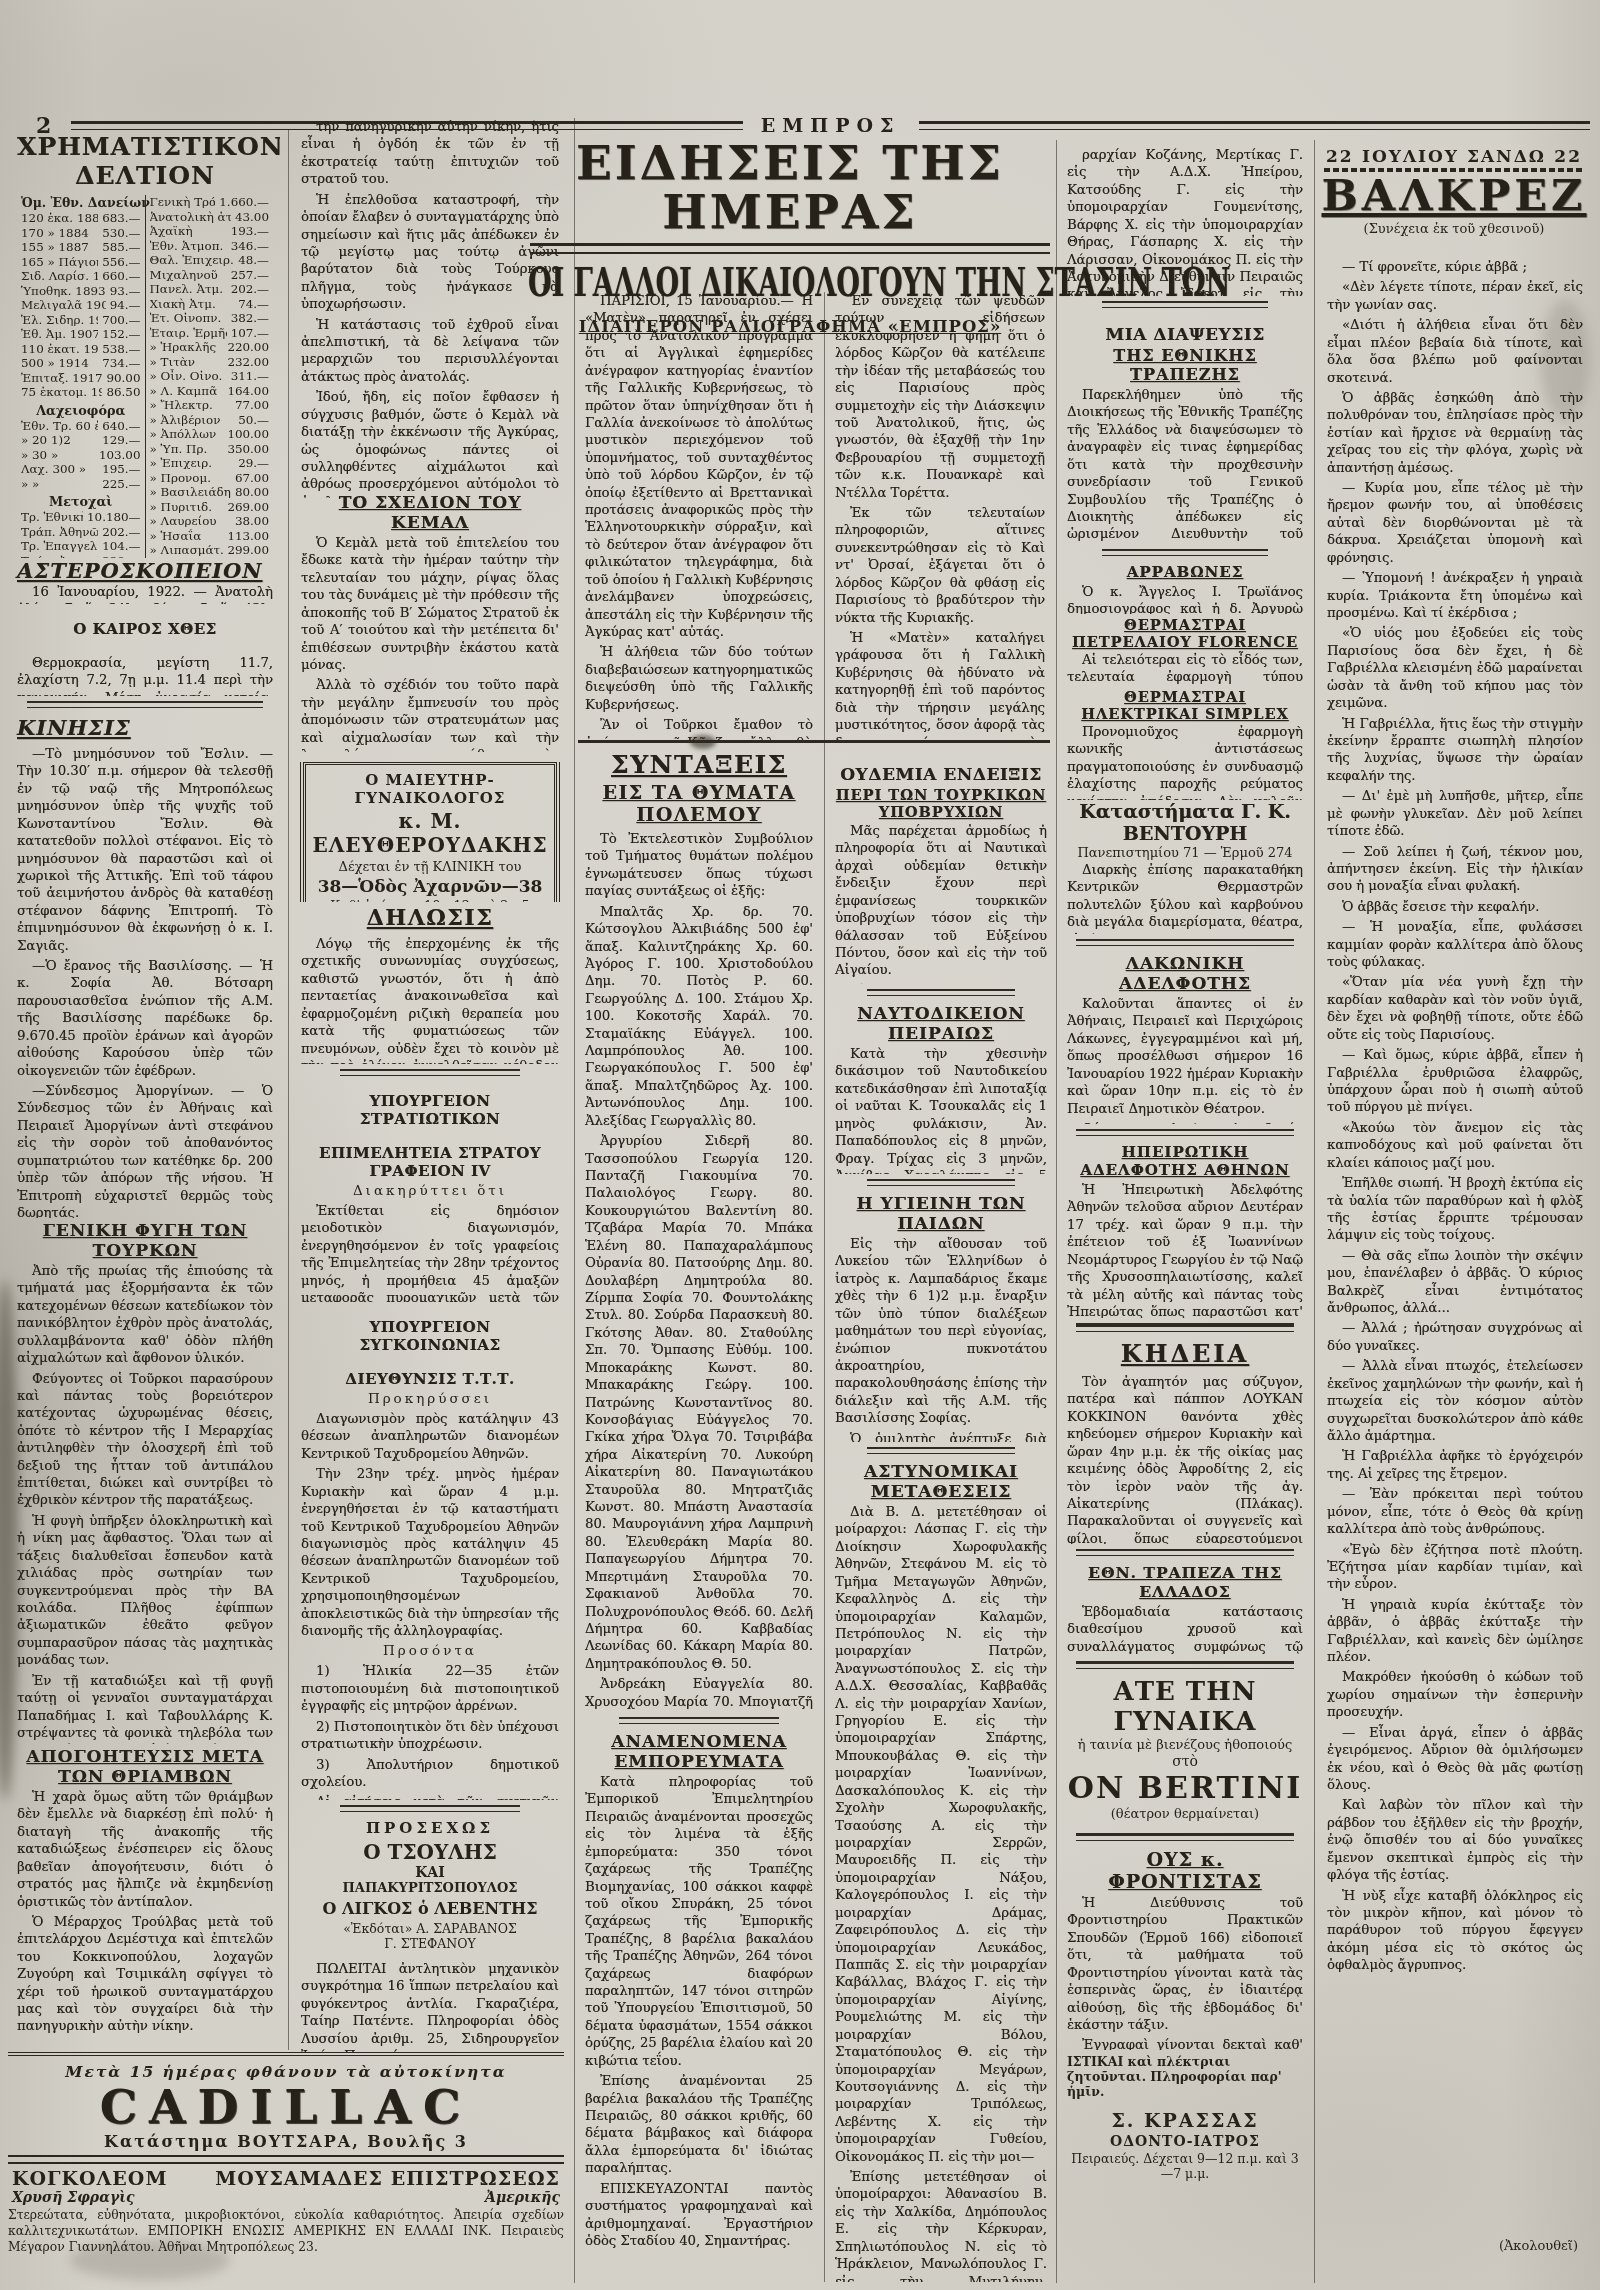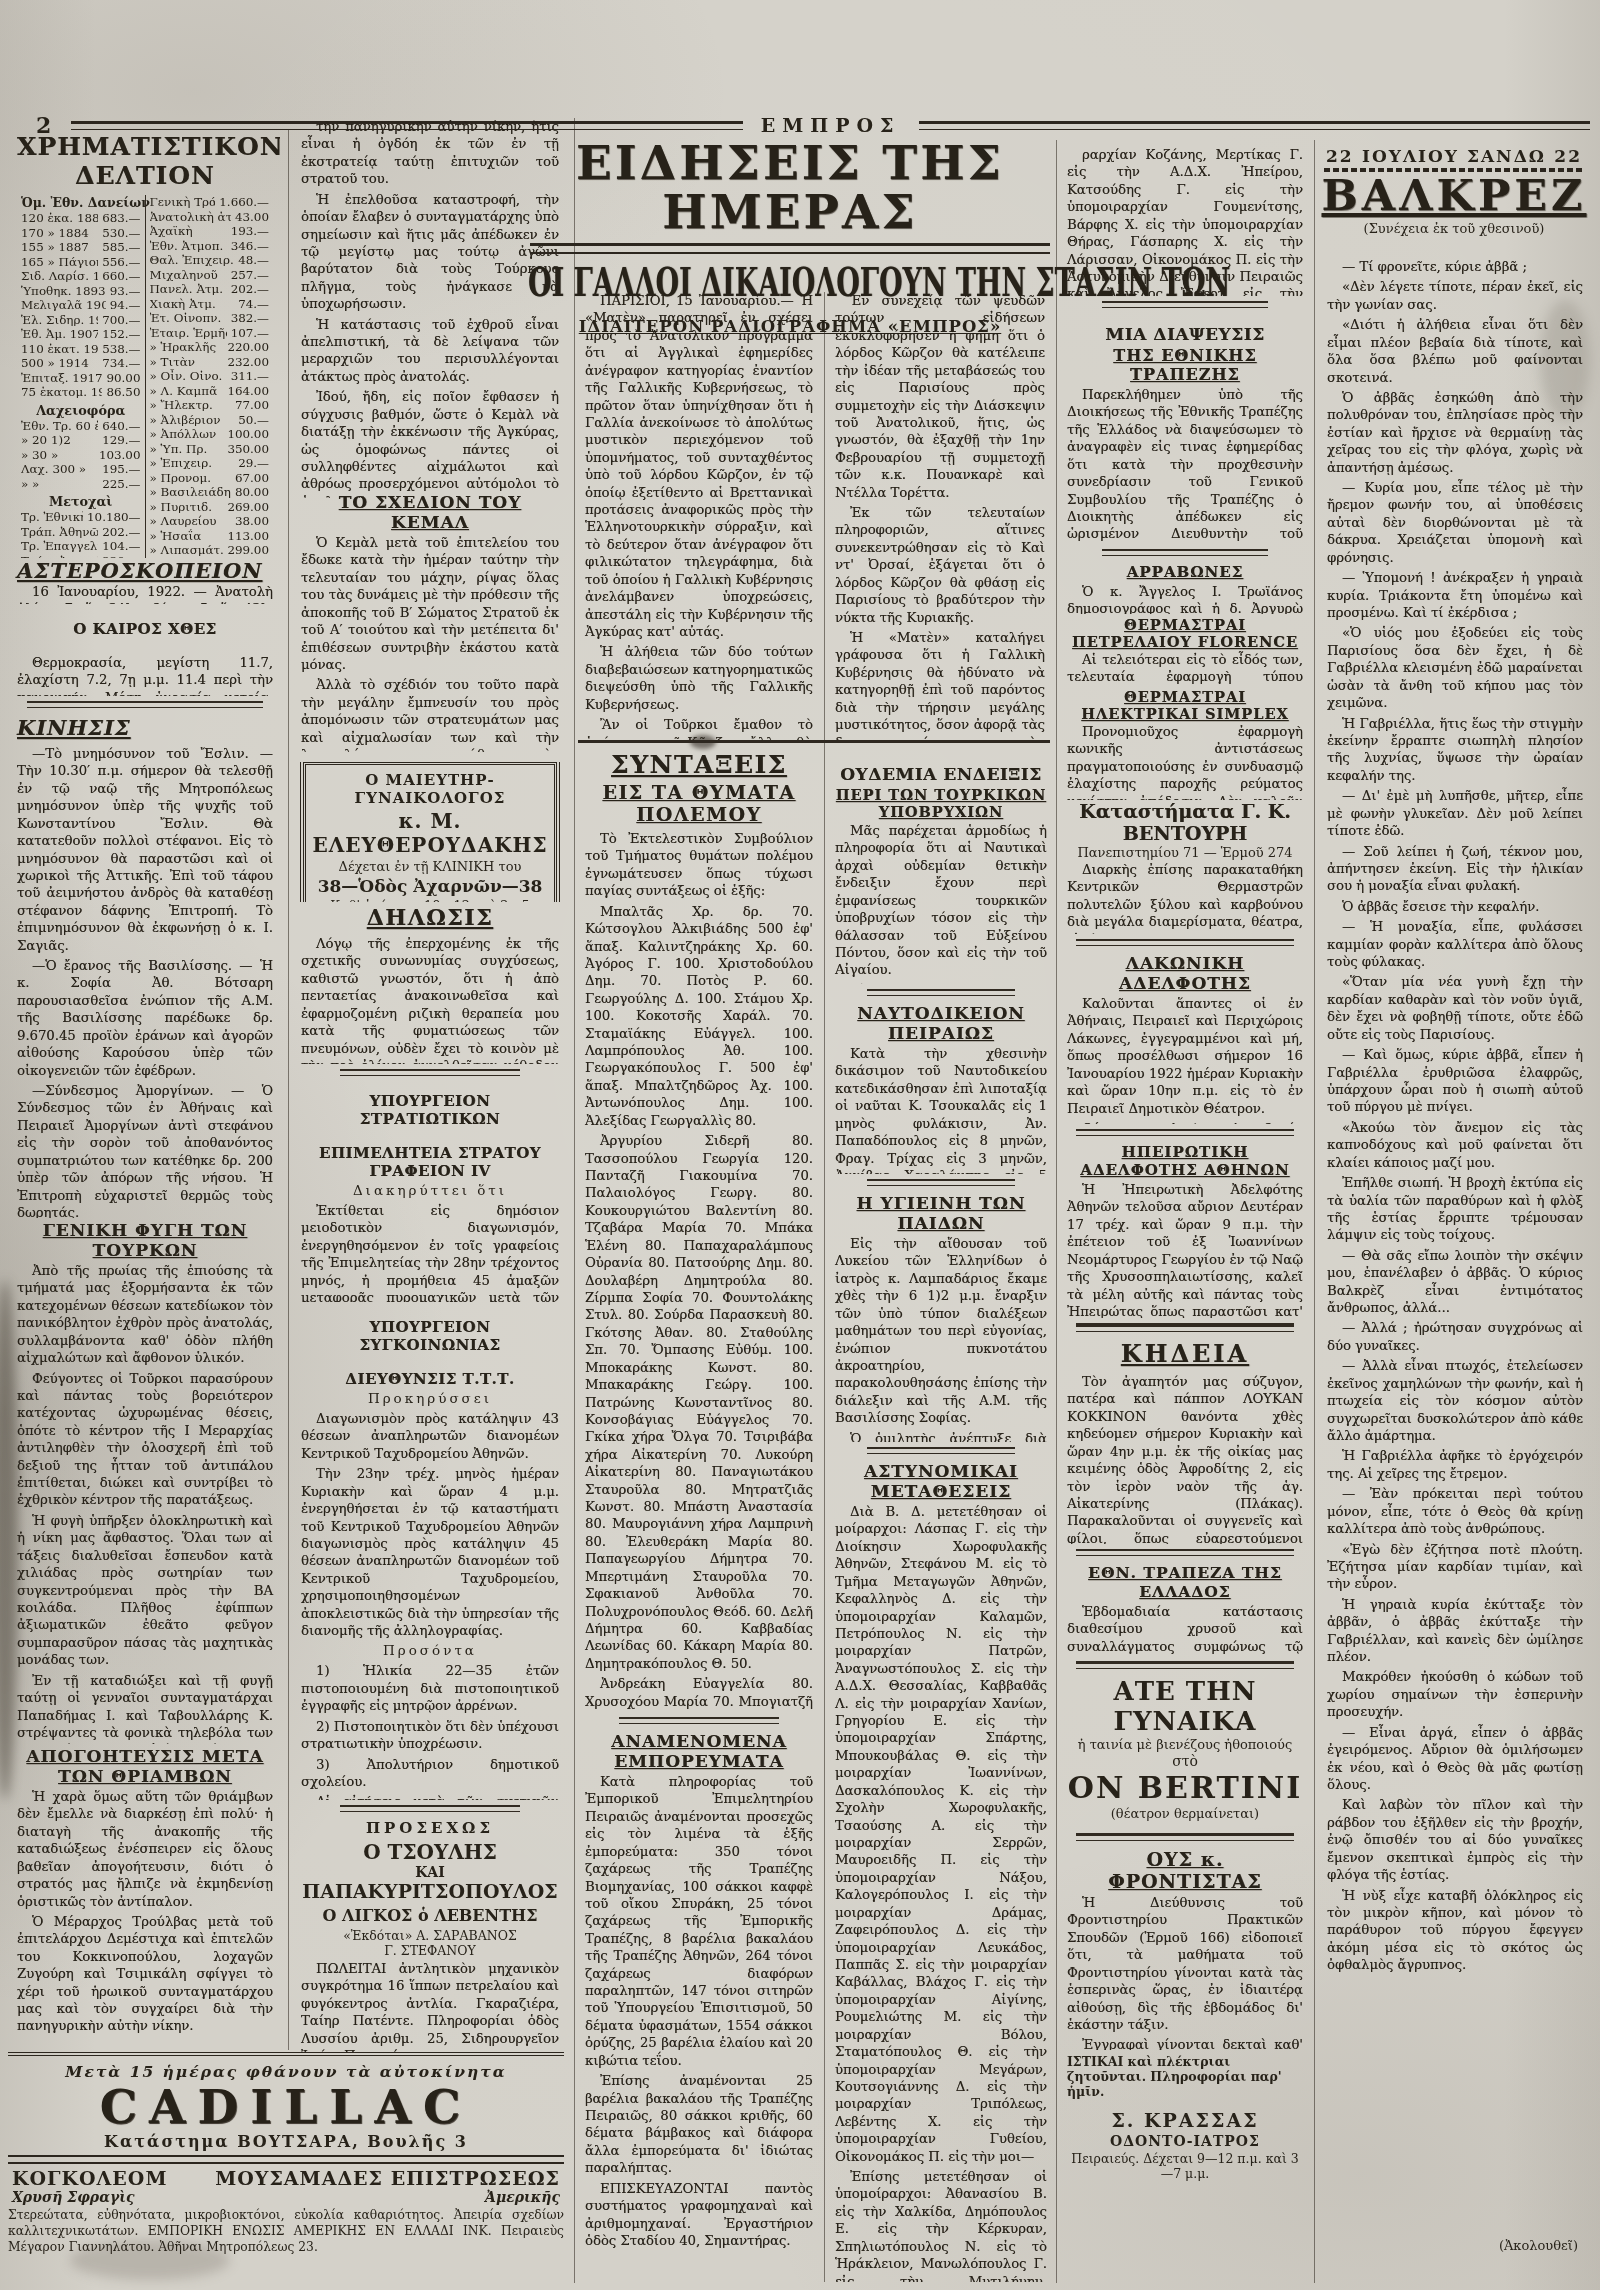--- a/index.html
+++ b/index.html
@@ -67,21 +67,21 @@
   .boxad{border:3px double #2c261e;outline:1px solid #2c261e;outline-offset:2px;padding:6px 4px;text-align:center;}
   .boxad .l1{font-weight:bold;font-size:15px;letter-spacing:1px;}
   .boxad .l2{font-weight:bold;font-size:20px;letter-spacing:1px;margin:2px 0;}
   .boxad .l3{font-size:13px;}
   .boxad .l4{font-weight:bold;font-size:17px;margin:2px 0;}
   .boxad .l5{font-size:13px;}
 
   .theater .t1{font-weight:bold;font-size:15px;letter-spacing:4px;text-align:center;margin:2px 0;}
   .theater .t2{font-weight:bold;font-size:20px;text-align:center;margin:3px 0 0;}
   .theater .t3{font-weight:bold;font-size:14px;text-align:center;margin:0;}
-  .theater .t4{font-weight:bold;font-size:19px;text-align:center;margin:0 0 4px;}
+  .theater .t4{font-weight:bold;font-size:13px;text-align:center;margin:0 0 4px;}
   .theater .t5{font-weight:bold;font-size:16px;text-align:center;margin:3px 0;}
   .theater .ed{font-size:12.5px;text-align:center;margin:0;}
 
   
   #serialhead{position:absolute;left:1320px;top:146px;width:268px;text-align:center;}
   .serialdate{display:flex;justify-content:space-between;font-weight:bold;font-size:17px;letter-spacing:2px;padding:0 6px;}
   .wavy{height:4px;margin:2px 4px;background:repeating-linear-gradient(90deg,#2c261e 0 6px,transparent 6px 9px);}
   .serialtitle{font-size:43px;font-weight:bold;letter-spacing:4px;margin:2px 0 0;line-height:1;
                text-decoration:underline;text-shadow:.6px .8px .9px rgba(35,28,20,.6);}
   .serialsub{font-size:13px;margin-top:4px;}

